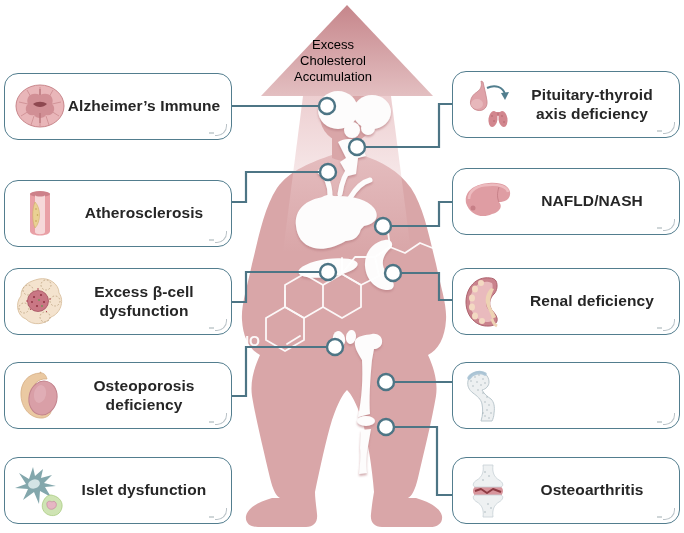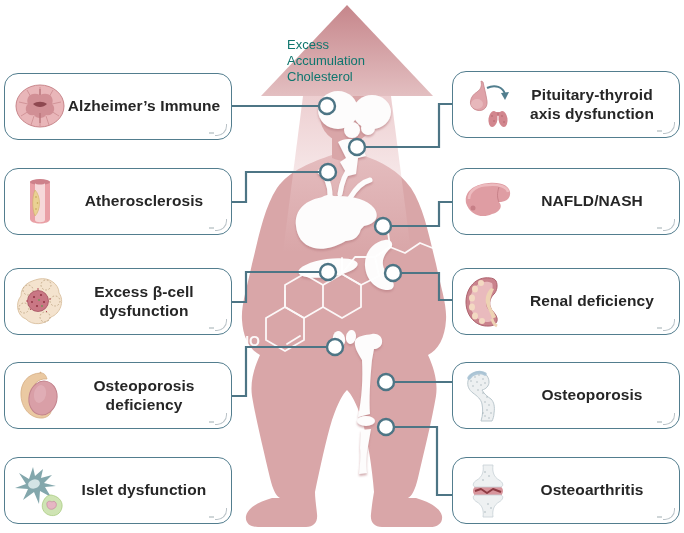--- a/index.html
+++ b/index.html
@@ -9,22 +9,22 @@
   .disease-box{position:absolute;width:228px;height:67px;box-sizing:border-box;
     background:#ffffff;border:1.7px solid #527d8e;border-radius:14px;
     display:flex;align-items:center;padding:2px 10px 2px 8px;z-index:5;}
   .box-icon{width:54px;height:54px;flex:0 0 54px;}
   .box-label{flex:1;text-align:center;font-weight:bold;font-size:15.5px;line-height:1.18;
     color:#262626;letter-spacing:.1px;}
   .curl{position:absolute;right:4px;bottom:3px;width:11px;height:11px;
     border-right:1px solid #a9b4ba;border-bottom:1px solid #a9b4ba;
     border-radius:0 0 10px 0;opacity:.8;}
   .curl::before{content:"";position:absolute;left:-6px;bottom:1px;width:5px;height:2px;background:#c4cccf;}
-  .arrow-text{position:absolute;left:287px;top:37px;width:120px;
-    font-size:13px;line-height:16px;color:#0f766e;z-index:4;}
+  .arrow-text{position:absolute;left:273px;top:37px;width:120px;text-align:center;
+    font-size:13px;line-height:16px;color:#000000;z-index:4;}
   .arrow-text div{white-space:nowrap;}
 </style>
 </head>
 <body>
 
 <div class="stage">
 
   <svg class="scene" viewBox="0 0 684 533">
     <defs>
       <linearGradient id="arrowGrad" x1="0" y1="0" x2="0" y2="1">
@@ -118,39 +118,39 @@
       <circle cx="357" cy="147" r="8"></circle>
       <circle cx="383" cy="226" r="8"></circle>
       <circle cx="393" cy="273" r="8"></circle>
       <circle cx="386" cy="382" r="8"></circle>
       <circle cx="386" cy="427" r="8"></circle>
     </g>
   </svg>
 
   <div class="arrow-text">
     <div>Excess</div>
+    <div>Cholesterol</div>
     <div>Accumulation</div>
-    <div>Cholesterol</div>
   </div>
 
   <div class="disease-box" style="left:4px;top:73px">
     <svg class="box-icon" viewBox="0 0 54 54">
       <ellipse cx="27" cy="26" rx="24" ry="21" fill="#e9b6b9" stroke="#c8868b" stroke-width="1"></ellipse>
       <g stroke="#c27d83" stroke-width="0.7" opacity="0.85">
         <path d="M27,7 V18 M14,10 L19,19 M40,10 L35,19 M6,22 L15,24 M48,22 L39,24 M8,36 L16,31 M46,36 L38,31 M18,45 L21,36 M36,45 L33,36 M27,46 V38"></path>
       </g>
       <path d="M27,15 C19,11 12,17 15,24 C10,28 14,37 21,35 C23,39 31,39 33,35 C40,37 44,28 39,24 C42,17 35,11 27,15 Z" fill="#d18f95"></path>
       <path d="M20,24 C24,21 30,21 34,24 C30,28 24,28 20,24 Z" fill="#8e4850"></path>
       <path d="M27,9 V15 M27,33 V43" stroke="#b06a71" stroke-width="1"></path>
     </svg>
     <div class="box-label">Alzheimer’s Immune</div>
     <span class="curl"></span>
   </div>
 
-  <div class="disease-box" style="left:4px;top:168px">
+  <div class="disease-box" style="left:4px;top:180px">
     <svg class="box-icon" viewBox="0 0 54 54">
       <path d="M17,7 C17,4 37,4 37,7 L37,44 C37,50 17,50 17,44 Z" fill="#e9a0a6"></path>
       <ellipse cx="27" cy="7" rx="10" ry="3" fill="#cd818a"></ellipse>
       <path d="M22,8 L22,45 C22,48 32,48 32,45 L32,8 C32,10 22,10 22,8 Z" fill="#f6d8d9"></path>
       <path d="M22,15 C28,21 28,35 22,41 C19,34 19,22 22,15 Z" fill="#ead193" stroke="#cbab5e" stroke-width="0.5"></path>
       <g fill="#c2a050">
           <circle cx="23" cy="22" r="0.8"></circle>
           <circle cx="24.5" cy="28" r="0.8"></circle>
           <circle cx="23" cy="34" r="0.8"></circle>
         </g>
@@ -221,21 +221,21 @@
       <ellipse cx="32" cy="41" rx="4.5" ry="8" transform="rotate(8 32 41)" fill="#d2868e"></ellipse>
       <ellipse cx="42" cy="41" rx="4.5" ry="8" transform="rotate(-8 42 41)" fill="#d2868e"></ellipse>
       <g fill="#a85b64">
           <circle cx="31" cy="38" r="0.7"></circle>
           <circle cx="33" cy="43" r="0.7"></circle>
           <circle cx="41" cy="38" r="0.7"></circle>
           <circle cx="43" cy="44" r="0.7"></circle>
           <circle cx="37" cy="36" r="0.7"></circle>
         </g>
     </svg>
-    <div class="box-label">Pituitary-thyroid axis dysfunction</div>
+    <div class="box-label">Pituitary-thyroid axis deficiency</div>
     <span class="curl"></span>
   </div>
 
   <div class="disease-box" style="left:452px;top:168px">
     <svg class="box-icon" viewBox="0 0 54 54">
       <path d="M5,28 C3,16 14,9 28,8 C41,7 48,11 49,17 C50,23 45,27 38,27 C42,31 39,37 31,39 C21,44 9,40 5,28 Z" fill="#df9da3"></path>
       <path d="M8,24 C8,15 17,10 28,10 C38,9 46,12 47,17" fill="none" stroke="#eebfc2" stroke-width="2.5" opacity="0.9"></path>
       <path d="M38,12 C36,18 36,23 38,27" fill="none" stroke="#c07a82" stroke-width="0.8"></path>
       <circle cx="12" cy="33" r="2.5" fill="#c77f87"></circle>
     </svg>
@@ -280,21 +280,20 @@
           <circle cx="24" cy="33" r="0.7"></circle>
           <circle cx="28" cy="36" r="0.7"></circle>
         <circle cx="26" cy="41" r="0.7"></circle>
           <circle cx="30" cy="44" r="0.7"></circle>
           <circle cx="24" cy="47" r="0.7"></circle>
           <circle cx="28" cy="49" r="0.7"></circle>
         <circle cx="22" cy="44" r="0.7"></circle>
           <circle cx="10" cy="12" r="0.7"></circle>
       </g>
     </svg>
-    <div class="box-label">Osteoporosis</div>
     <span class="curl"></span>
   </div>
 
   <div class="disease-box" style="left:452px;top:457px">
     <svg class="box-icon" viewBox="0 0 54 54">
       <ellipse cx="27" cy="27" rx="15" ry="9" fill="#d8959c"></ellipse>
       <path d="M22,1 L32,1 C31,8 33,13 38,16 C42,18 43,22 40,23 L14,23 C11,22 12,18 16,16 C21,13 23,8 22,1 Z" fill="#eef1f2" stroke="#c6d1d5" stroke-width="0.8"></path>
       <path d="M22,53 L32,53 C31,46 33,41 38,38 C42,36 43,32 40,31 L14,31 C11,32 12,36 16,38 C21,41 23,46 22,53 Z" fill="#eef1f2" stroke="#c6d1d5" stroke-width="0.8"></path>
       <path d="M14,27 L20,25 L26,29 L32,25 L40,28" fill="none" stroke="#8e3b43" stroke-width="2" stroke-linejoin="round"></path>
       <g fill="#9aa9b0">

